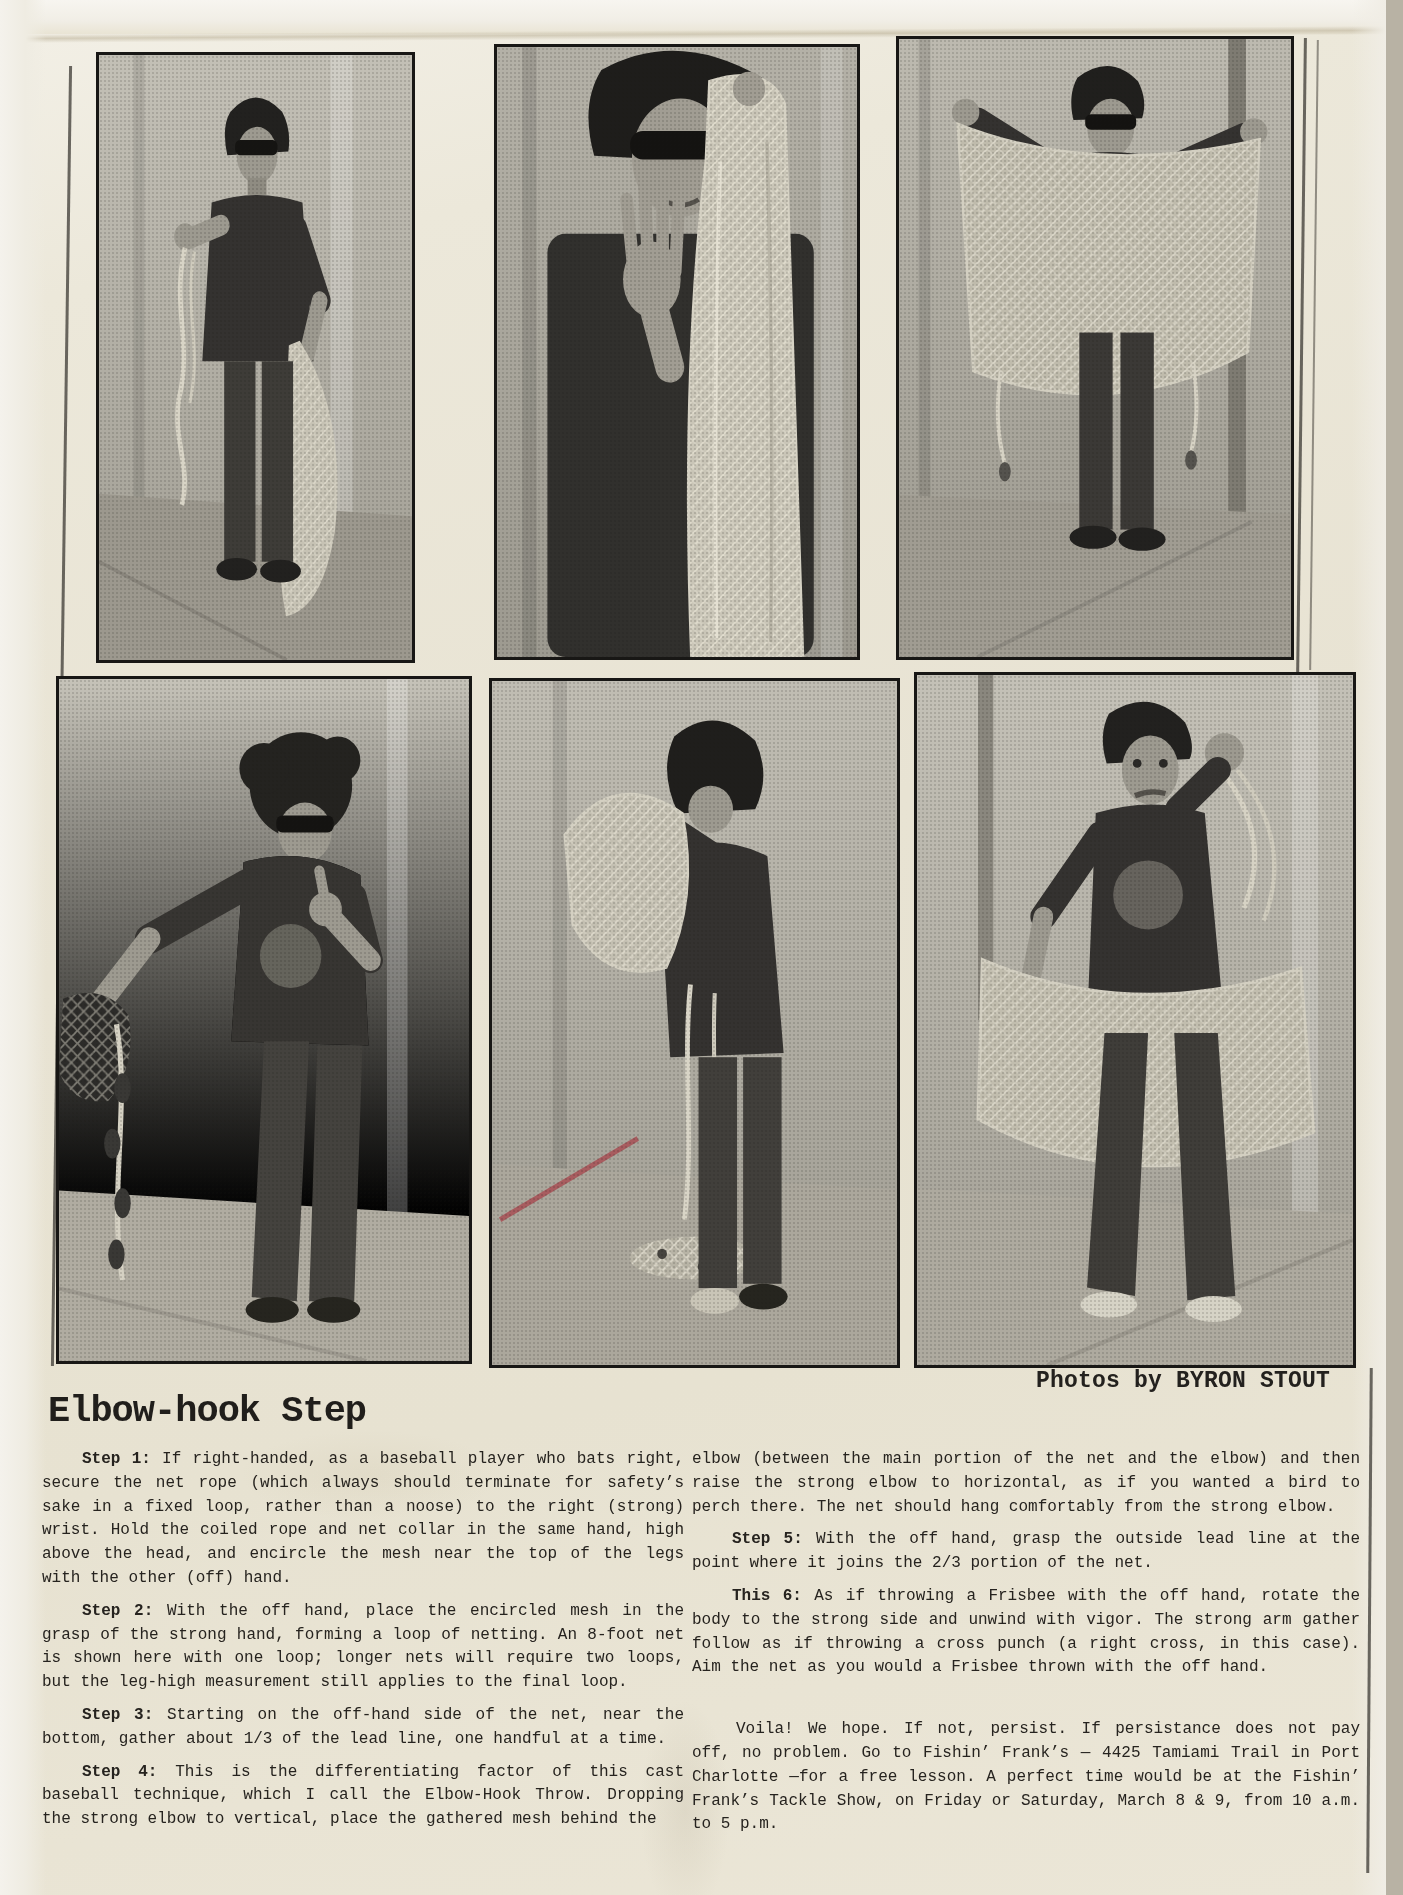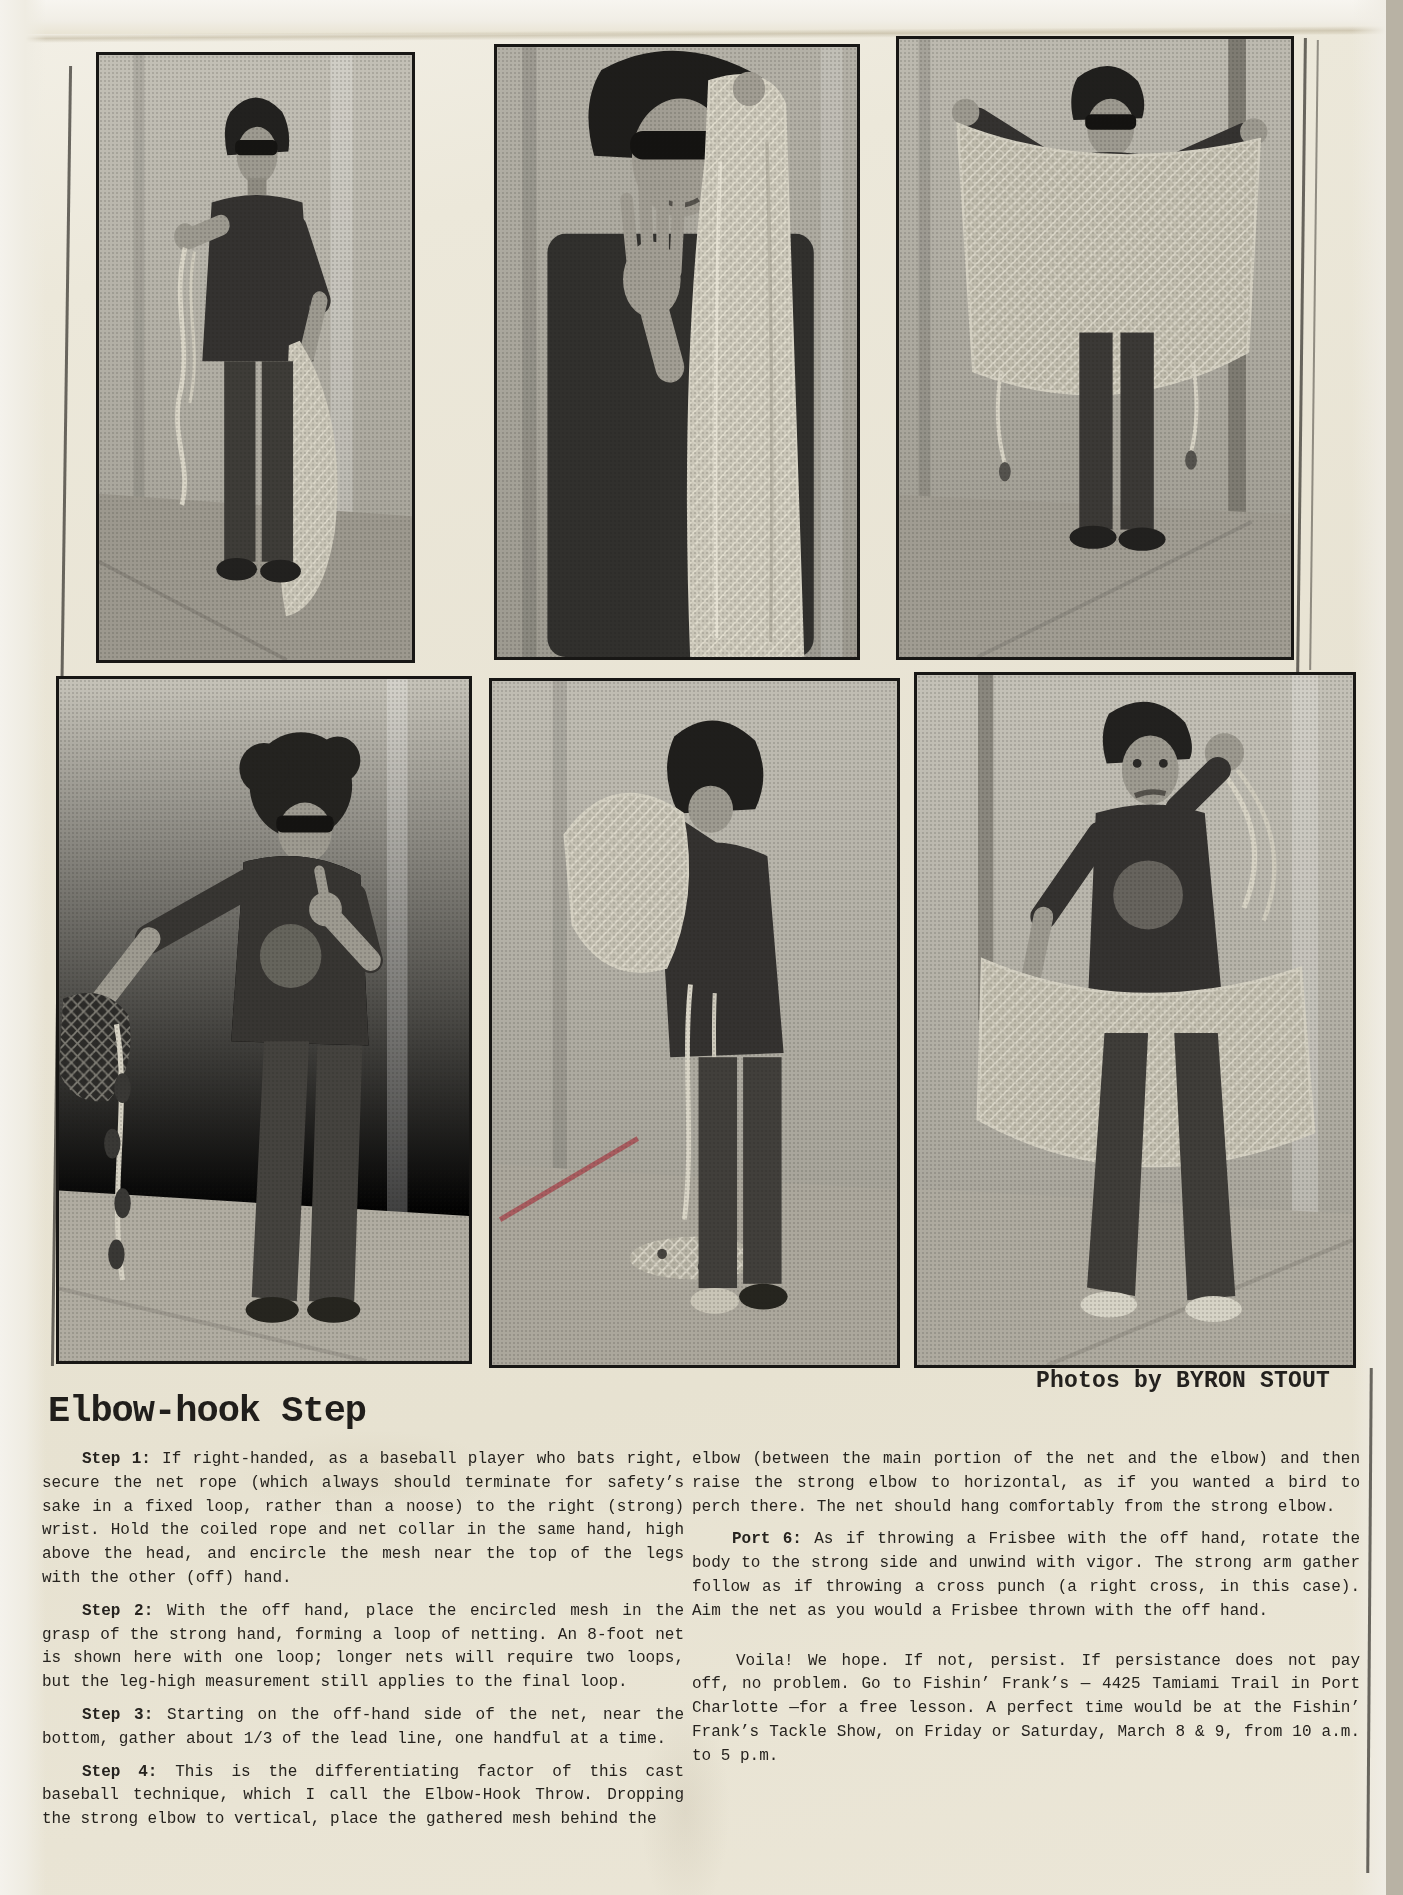--- a/index.html
+++ b/index.html
@@ -47,21 +47,21 @@
   .credit{position:absolute;right:56px;top:1368px;font-size:23px;font-weight:bold;
     letter-spacing:.2px;color:#23211e;}
   .headline{position:absolute;left:48px;top:1390px;font-size:37px;font-weight:bold;
     letter-spacing:-1px;color:#201e1b;}
   .col{position:absolute;top:1448px;font-size:16px;line-height:23.8px;text-align:justify;
     color:#26231f;}
   .col.left{left:42px;width:642px;}
   .col.right{left:692px;width:668px;}
   .para{margin:0 0 9px 0;text-indent:40px;}
   .para.noindent{text-indent:0;}
-  .para.voila{margin-top:26px;text-indent:44px;}
+  .para.voila{margin-top:38px;text-indent:44px;}
   .para b{font-weight:bold;}
 </style>
 </head>
 <body>
 
 <div class="page">
 
   <div class="top-strip"></div>
   <div class="crease"></div>
   <div class="left-strip"></div>
@@ -311,17 +311,18 @@
 
   <div class="col left">
     <p class="para"><b>Step 1:</b><span> If right-handed, as a baseball player who bats right, secure the net rope (which always should terminate for safety’s sake in a fixed loop, rather than a noose) to the right (strong) wrist. Hold the coiled rope and net collar in the same hand, high above the head, and encircle the mesh near the top of the legs with the other (off) hand.</span></p>
     <p class="para"><b>Step 2:</b><span> With the off hand, place the encircled mesh in the grasp of the strong hand, forming a loop of netting. An 8-foot net is shown here with one loop; longer nets will require two loops, but the leg-high measurement still applies to the final loop.</span></p>
     <p class="para"><b>Step 3:</b><span> Starting on the off-hand side of the net, near the bottom, gather about 1/3 of the lead line, one handful at a time.</span></p>
     <p class="para"><b>Step 4:</b><span> This is the differentiating factor of this cast baseball technique, which I call the Elbow-Hook Throw. Dropping the strong elbow to vertical, place the gathered mesh behind the</span></p>
   </div>
 
   <div class="col right">
     <p class="para noindent"><b></b><span>elbow (between the main portion of the net and the elbow) and then raise the strong elbow to horizontal, as if you wanted a bird to perch there. The net should hang comfortably from the strong elbow.</span></p>
-    <p class="para"><b>Port 6:</b><span> As if throwing a Frisbee with the off hand, rotate the body to the strong side and unwind with vigor. The strong arm gather follow as if throwing a cross punch (a right cross, in this case). Aim the net as you would a Frisbee thrown with the off hand.</span></p>
+    <p class="para"><b>Step 5:</b><span> With the off hand, grasp the outside lead line at the point where it joins the 2/3 portion of the net.</span></p>
+    <p class="para"><b>This 6:</b><span> As if throwing a Frisbee with the off hand, rotate the body to the strong side and unwind with vigor. The strong arm gather follow as if throwing a cross punch (a right cross, in this case). Aim the net as you would a Frisbee thrown with the off hand.</span></p>
     <p class="para voila"><b></b><span>Voila! We hope. If not, persist. If persistance does not pay off, no problem. Go to Fishin’ Frank’s — 4425 Tamiami Trail in Port Charlotte —for a free lesson. A perfect time would be at the Fishin’ Frank’s Tackle Show, on Friday or Saturday, March 8 &amp; 9, from 10 a.m. to 5 p.m.</span></p>
   </div>
 
 </div>
 
 </body></html>

